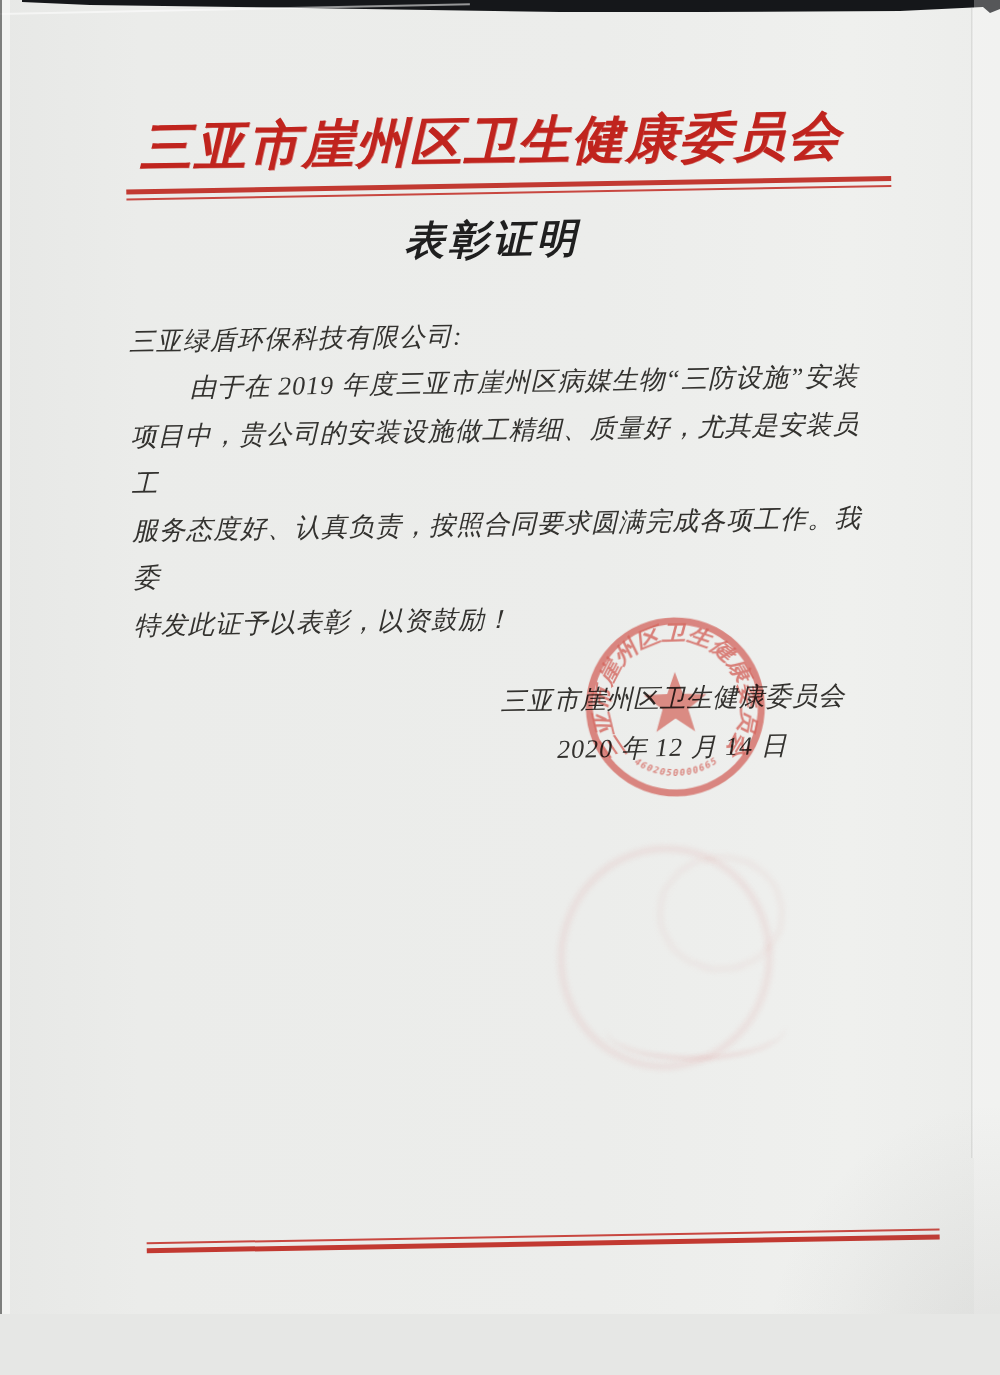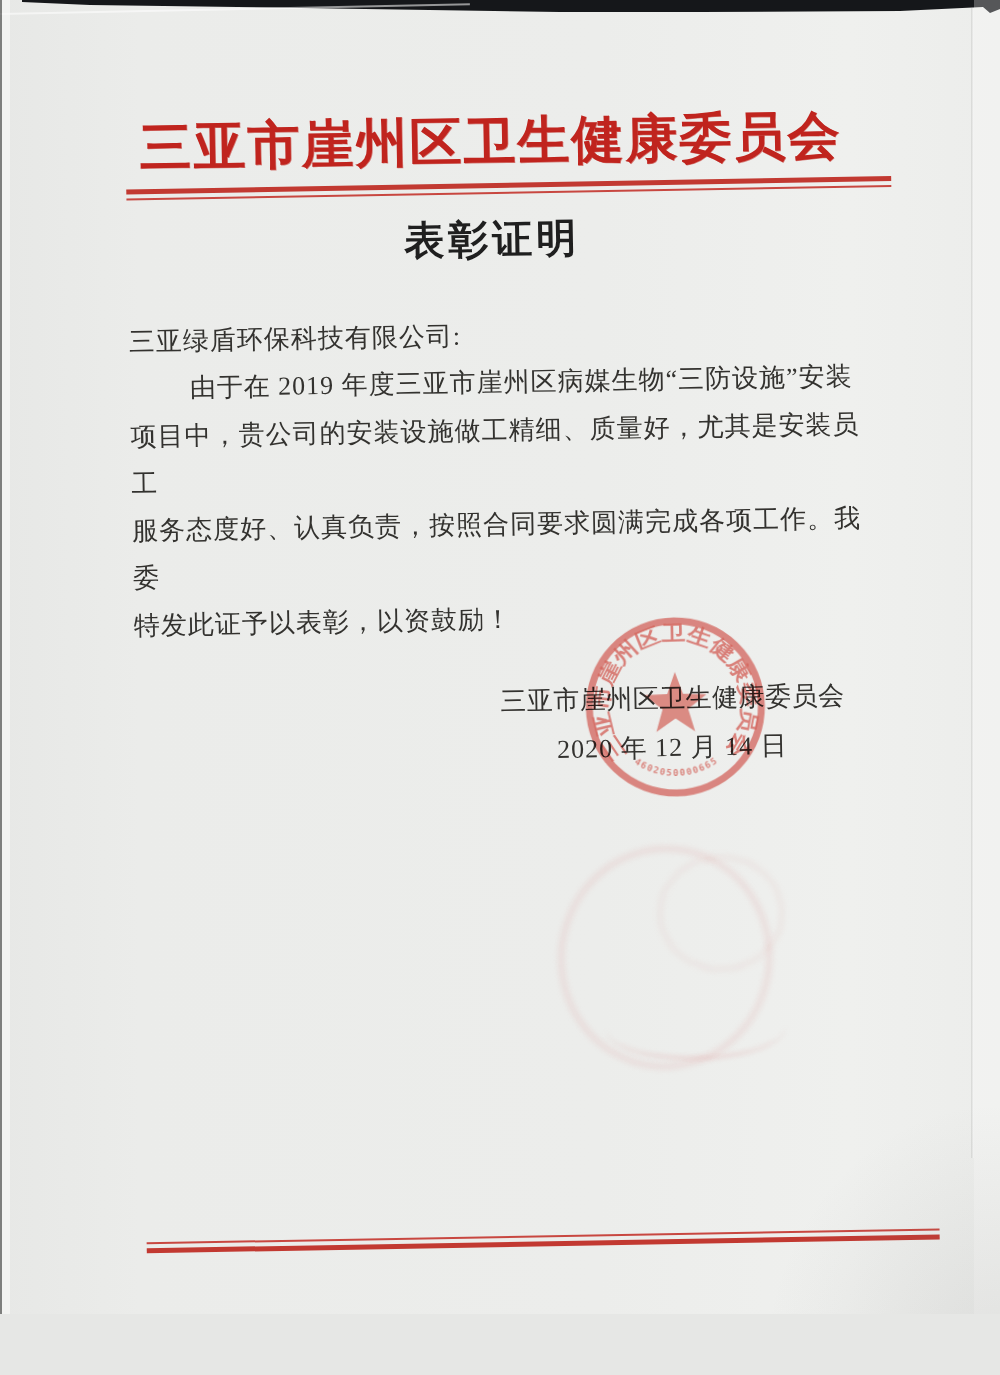--- a/index.html
+++ b/index.html
@@ -3,20 +3,21 @@
 <meta charset="utf-8">
 <style>
   html,body{margin:0;padding:0;background:#e6e7e5;}
   .scan{
     position:relative;
     width:1000px;height:1314px;
     overflow:hidden;
     background:
       linear-gradient(to right, #e7e8e6 0px, #ebeceA 140px, #ecedeb 600px, #eff0ee 850px, #ecedeb 1000px);
     font-family:"Liberation Serif","DejaVu Serif",serif;
+    font-style:italic;
   }
   .paper-rot{
     position:absolute;left:0;top:0;width:1000px;height:1375px;
     transform:rotate(-1deg);
     transform-origin:500px 687px;
   }
   .org-title{
     position:absolute;left:0;right:0;top:112px;margin:0;
     text-align:center;
     font-size:52px;line-height:60px;font-weight:900;

